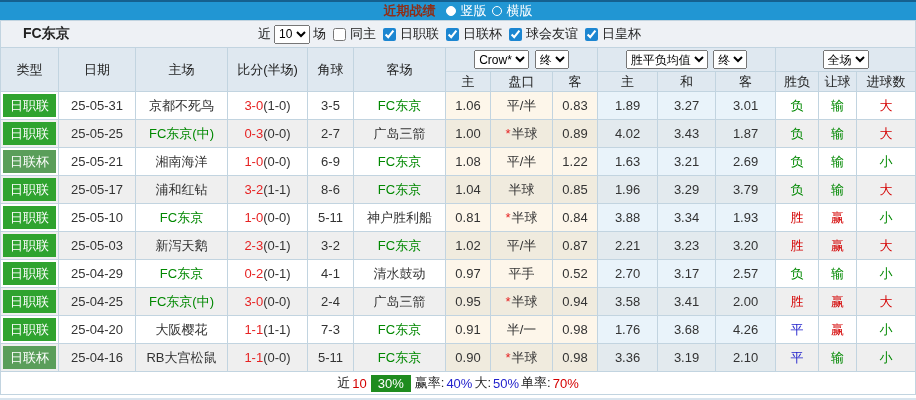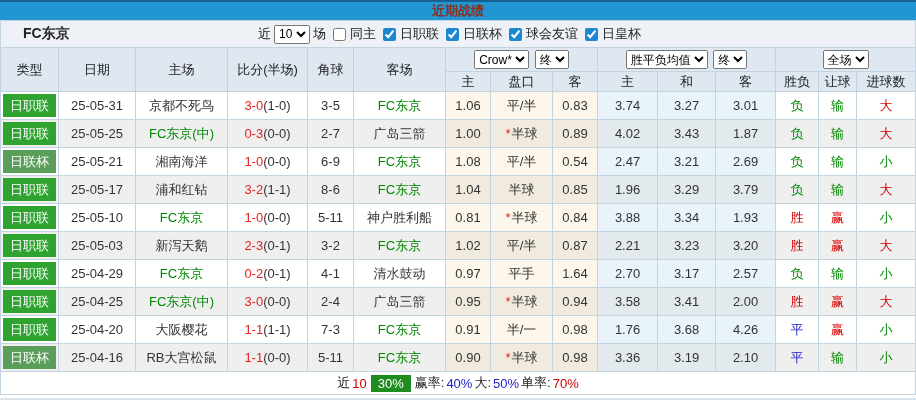--- a/index.html
+++ b/index.html
@@ -53,20 +53,26 @@
 
   .bottom-strip{height:8px;background:var(--strip);margin-top:3px;}
 </style>
 </head>
 <body>
 
 <div class="page">
 
   <div class="topbar">
     <span class="topbar-title">近期战绩</span>
+    <span class="radio-group">
+      <span class="radio-dot selected"></span>
+      <span>竖版</span>
+      <span class="radio-dot"></span>
+      <span>横版</span>
+    </span>
   </div>
 
   <div class="filterbar">
     <span class="team-name">FC东京</span>
     <span class="filter-controls">
       <span>近</span>
       <select><option>10</option></select>
       <span>场</span>
       <input type="checkbox" style="">
       <span>同主</span>
@@ -137,21 +143,21 @@
             <div class="league j1">日职联</div>
           </td>
       <td>25-05-31</td>
       <td>京都不死鸟</td>
       <td><span class="score">3-0</span><span class="half">(1-0)</span></td>
       <td>3-5</td>
       <td class="c-green">FC东京</td>
       <td class="crow">1.06</td>
       <td class="crow">平/半</td>
       <td class="crow">0.83</td>
-      <td class="avg">3.74</td>
+      <td class="avg">1.89</td>
       <td class="avg">3.27</td>
       <td class="avg">3.01</td>
       <td class="c-green">负</td>
       <td class="c-green">输</td>
       <td class="c-red">大</td>
     </tr>
         <tr>
       <td>
             <div class="league j1">日职联</div>
           </td>
@@ -174,22 +180,22 @@
       <td>
             <div class="league cup">日联杯</div>
           </td>
       <td>25-05-21</td>
       <td>湘南海洋</td>
       <td><span class="score">1-0</span><span class="half">(0-0)</span></td>
       <td>6-9</td>
       <td class="c-green">FC东京</td>
       <td class="crow">1.08</td>
       <td class="crow">平/半</td>
-      <td class="crow">0.54</td>
-      <td class="avg">2.47</td>
+      <td class="crow">1.22</td>
+      <td class="avg">1.63</td>
       <td class="avg">3.21</td>
       <td class="avg">2.69</td>
       <td class="c-green">负</td>
       <td class="c-green">输</td>
       <td class="c-green">小</td>
     </tr>
         <tr>
       <td>
             <div class="league j1">日职联</div>
           </td>
@@ -250,21 +256,21 @@
       <td>
             <div class="league j1">日职联</div>
           </td>
       <td>25-04-29</td>
       <td class="c-green">FC东京</td>
       <td><span class="score">0-2</span><span class="half">(0-1)</span></td>
       <td>4-1</td>
       <td>清水鼓动</td>
       <td class="crow">0.97</td>
       <td class="crow">平手</td>
-      <td class="crow">1.64</td>
+      <td class="crow">0.52</td>
       <td class="avg">2.70</td>
       <td class="avg">3.17</td>
       <td class="avg">2.57</td>
       <td class="c-green">负</td>
       <td class="c-green">输</td>
       <td class="c-green">小</td>
     </tr>
         <tr>
       <td>
             <div class="league j1">日职联</div>

